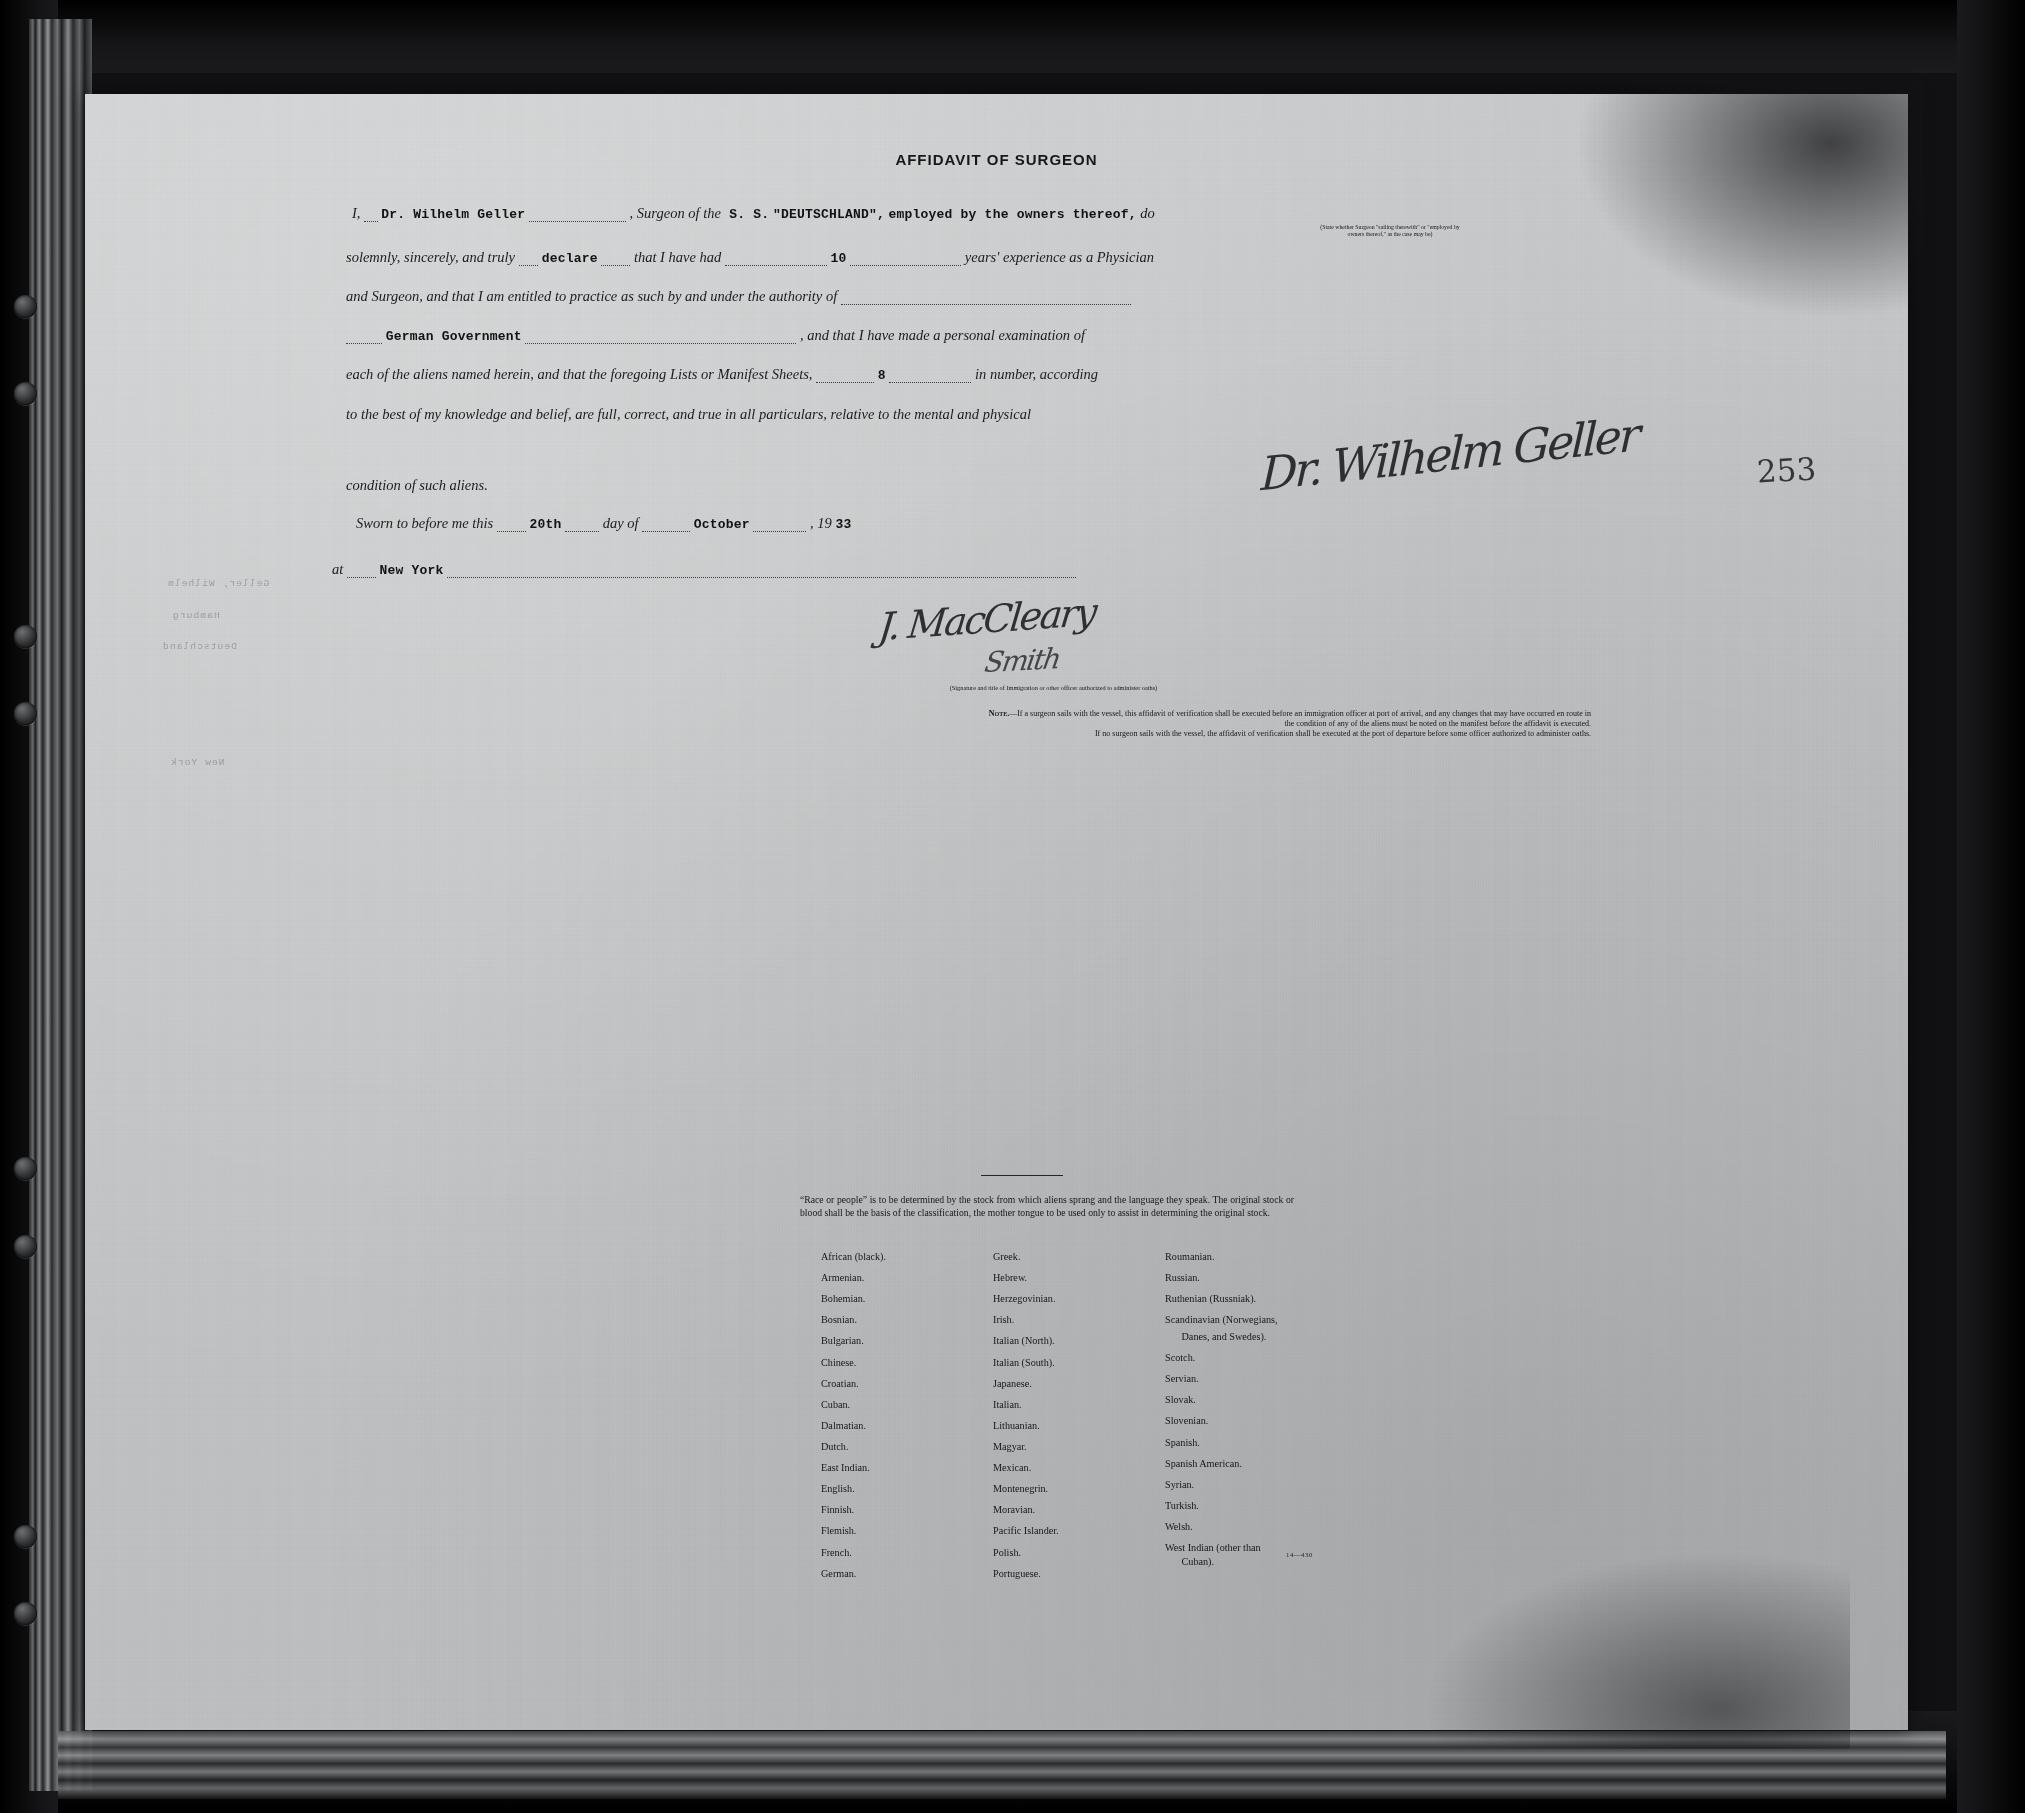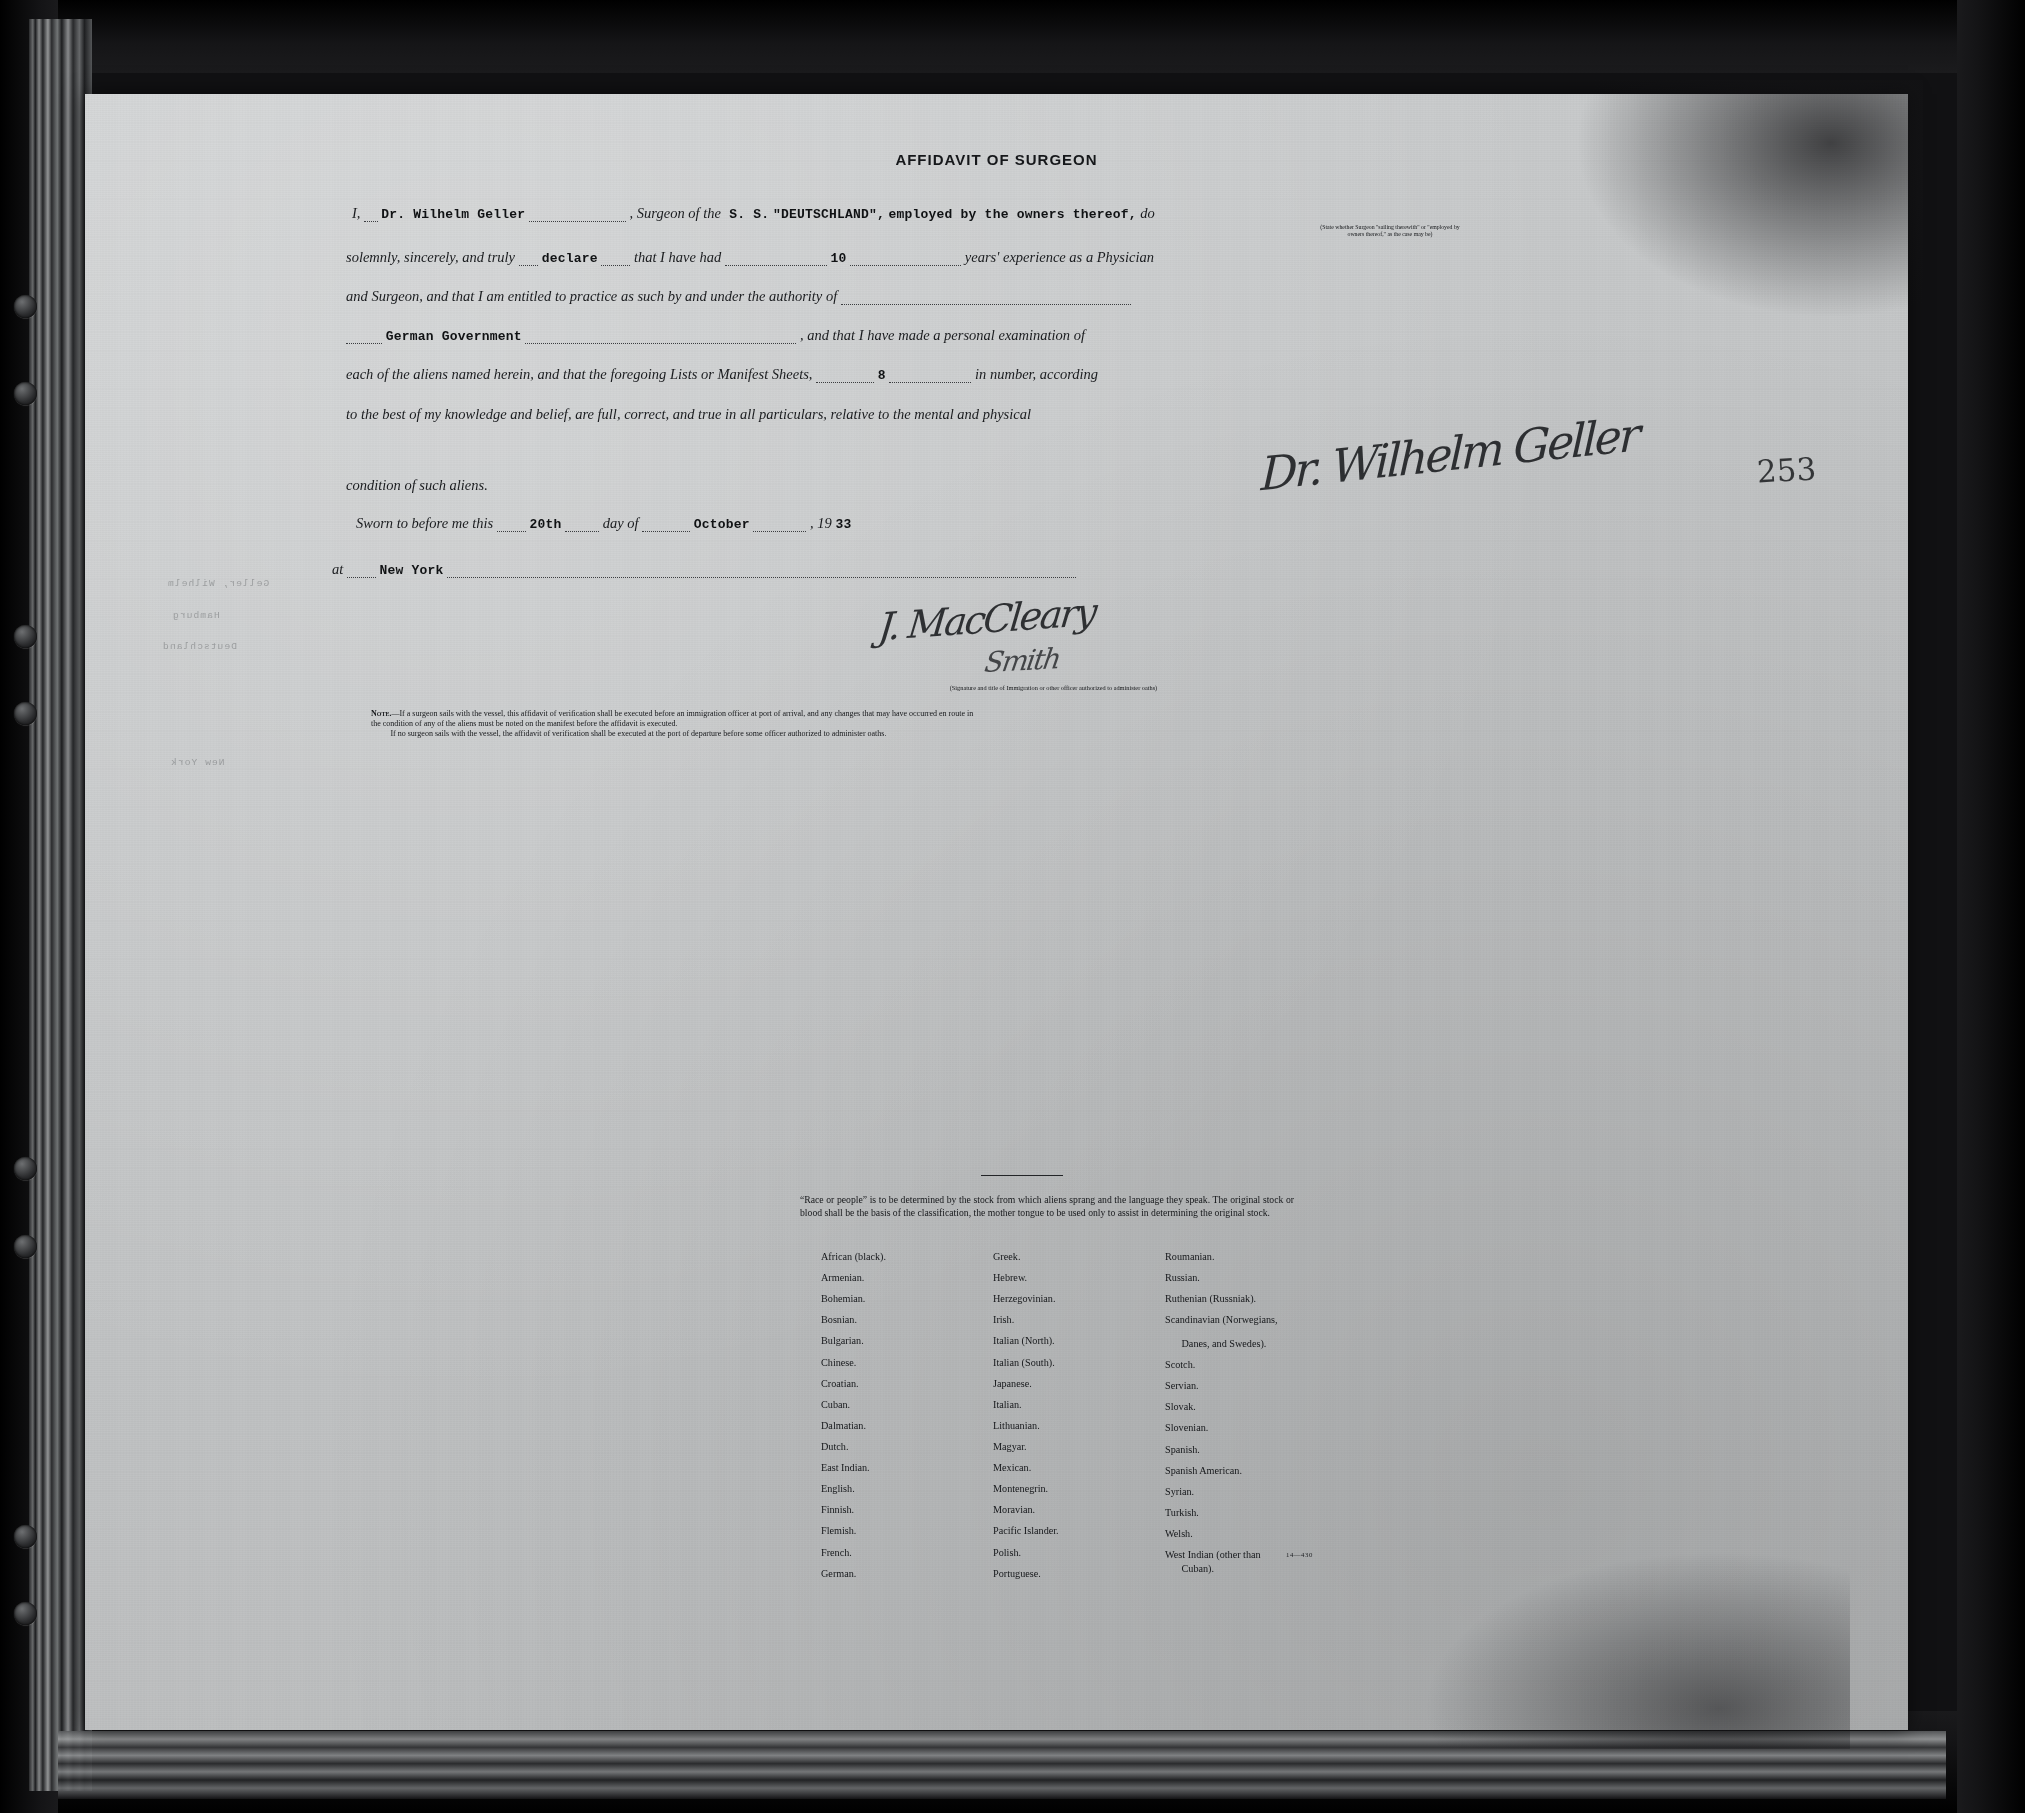--- a/index.html
+++ b/index.html
@@ -385,21 +385,21 @@
       <span class="rule" style="width:29px;"></span>
       <span class="fill">New York</span>
       <span class="rule" style="width:629px;"></span>
     </div>
 
     <div class="signature" id="officer-signature">J. MacCleary</div>
     <div class="signature" id="officer-signature-2">Smith</div>
 
     <div class="sig-caption" style="left:654px; top:590px; width:629px;">(Signature and title of Immigration or other officer authorized to administer oaths)</div>
 
-    <div class="note-block" style="left:286px; top:615px; width:1220px;">
+    <div class="note-block" style="left:286px; top:615px; width:1220px;text-align:right;">
       <div>
         <span class="lead">Note.</span><span>—If a surgeon sails with the vessel, this affidavit of verification shall be executed before an immigration officer at port of arrival, and any changes that may have occurred en route in</span>
       </div>
       <div>the condition of any of the aliens must be noted on the manifest before the affidavit is executed.</div>
       <div style="text-indent:19.4px;">If no surgeon sails with the vessel, the affidavit of verification shall be executed at the port of departure before some officer authorized to administer oaths.</div>
     </div>
 
     <div class="rule-short"></div>
 
     <div id="races-intro">“Race or people” is to be determined by the stock from which aliens sprang and the language they speak. The original stock or blood shall be the basis of the classification, the mother tongue to be used only to assist in determining the original stock.</div>
@@ -445,21 +445,21 @@
           <li>Polish.</li>
           <li>Portuguese.</li>
         </ul>
       </div>
 
       <div class="race-col">
         <ul>
           <li>Roumanian.</li>
           <li>Russian.</li>
           <li>Ruthenian (Russniak).</li>
-          <li style="margin-bottom:12px;">Scandinavian (Norwegians,</li>
+          <li style="margin-bottom:5px;">Scandinavian (Norwegians,</li>
           <li>
               <span class="indent">Danes, and Swedes).</span>
             </li>
           <li>Scotch.</li>
           <li>Servian.</li>
           <li>Slovak.</li>
           <li>Slovenian.</li>
           <li>Spanish.</li>
           <li>Spanish American.</li>
           <li>Syrian.</li>

